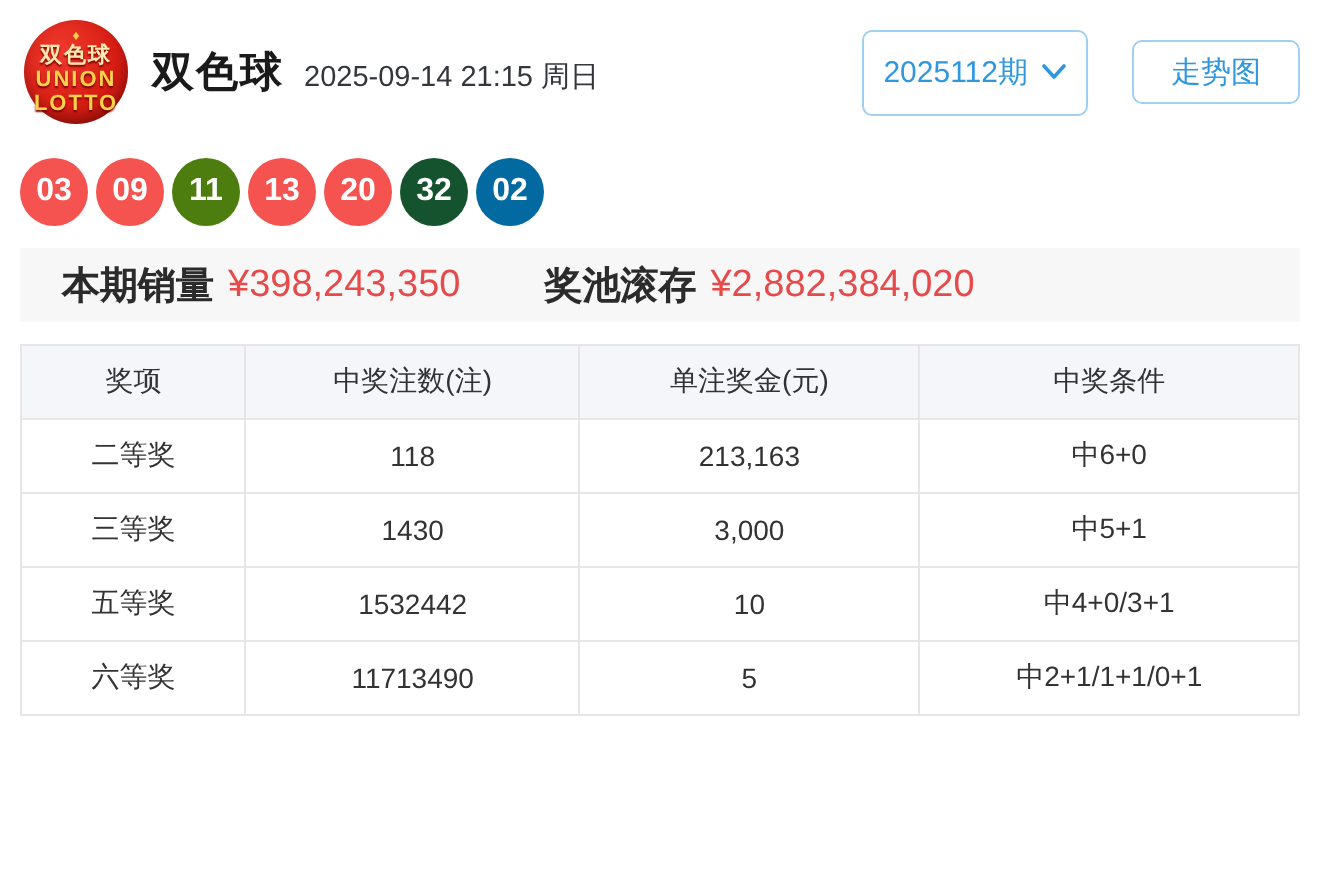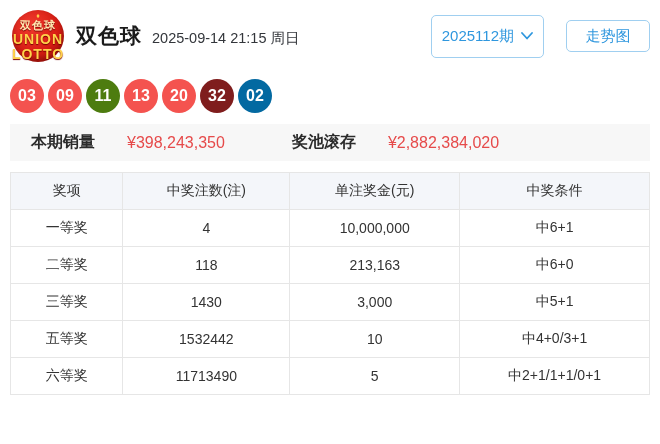--- a/index.html
+++ b/index.html
@@ -21,21 +21,21 @@
     background: radial-gradient(circle at 35% 30%, #f03a2e 0%, #d81e14 55%, #9c0b06 100%);
     display: flex; flex-direction: column; align-items: center; justify-content: center;
     flex: 0 0 auto; line-height: 1; box-shadow: inset 0 -3px 6px rgba(0,0,0,.25);
   }
   .logo .logo-crown { color: #ffd24a; font-size: 7px; line-height: 1; margin-bottom: 1px; }
   .logo .logo-cn {
     color: #ffe9b0; font-size: 11px; font-weight: bold;
     text-shadow: 0 1px 1px #7a0000; letter-spacing: 1px;
   }
   .logo .logo-union, .logo .logo-lotto {
-    color: #ffd24a; font-size: 14px; font-weight: bold; letter-spacing: 1px;
+    color: #ffd24a; font-size: 11px; font-weight: bold; letter-spacing: 1px;
     text-shadow: 0 1px 1px #7a0000; margin-top: 1px;
   }
   .title {
     font-size: 21px; font-weight: bold; color: #1a1a1a;
     margin-left: 12px; letter-spacing: 1px;
   }
   .datetime { font-size: 14.5px; color: #33363b; margin-left: 10px; margin-top: 4px; }
   .header-spacer { flex: 1; }
 
   .issue-select {
@@ -60,22 +60,21 @@
     display: flex; align-items: center; justify-content: center;
     color: #fff; font-size: 16px; font-weight: bold;
   }
   .ball.red { background: #f4534f; }
   .ball.blue { background: #3e8ee8; }
 
   
   .sales-bar {
     margin: 10px 10px 0 10px; height: 37px; background: #f7f7f7;
     display: flex; align-items: center; padding-left: 21px;
-    font-size: 16px;
-    gap: 25px;
+    font-size: 19px;
   }
   .sales-bar .lbl { font-weight: bold; color: #2b2b2b; }
   .sales-bar .val { color: #e64a4a; margin-left: 7px; }
   .sales-bar .pool-group { margin-left: 42px; }
 
   
   .prize-table-wrap { margin: 11px 10px 0 10px; }
   table.prize-table {
     width: 640px; border-collapse: collapse; table-layout: fixed;
     font-size: 14px; color: #333;
@@ -111,21 +110,21 @@
     </div>
     <button class="trend-button">走势图</button>
   </div>
 
   <div class="balls" id="balls">
       <div class="ball red" style="background: rgb(244, 83, 79);">03</div>
       <div class="ball red" style="background: rgb(244, 83, 79);">09</div>
       <div class="ball red" style="background: #4d7c0f;">11</div>
       <div class="ball red" style="background: rgb(244, 83, 79);">13</div>
       <div class="ball red" style="background: rgb(244, 83, 79);">20</div>
-      <div class="ball red" style="background: #7f1d1d;">32</div>
+      <div class="ball red" style="background: #14532d;">32</div>
       <div class="ball blue" style="background: #0369a1;">02</div>
     </div>
 
   <div class="sales-bar">
     <span class="lbl">本期销量</span>
     <span class="val" style="color: rgb(230, 74, 74);">¥398,243,350</span>
     <span class="pool-group lbl">奖池滚存</span>
     <span class="val" style="color: rgb(230, 74, 74);">¥2,882,384,020</span>
   </div>
 
@@ -139,26 +138,20 @@
         </colgroup>
       <thead>
           <tr id="prize-thead-row">
             <th>奖项</th>
             <th>中奖注数(注)</th>
             <th>单注奖金(元)</th>
             <th>中奖条件</th>
           </tr>
         </thead>
       <tbody id="prize-tbody">
-          <tr>
-            <td>一等奖</td>
-            <td>4</td>
-            <td>10,000,000</td>
-            <td>中6+1</td>
-          </tr>
           <tr>
             <td>二等奖</td>
             <td>118</td>
             <td>213,163</td>
             <td>中6+0</td>
           </tr>
           <tr>
             <td>三等奖</td>
             <td>1430</td>
             <td>3,000</td>

